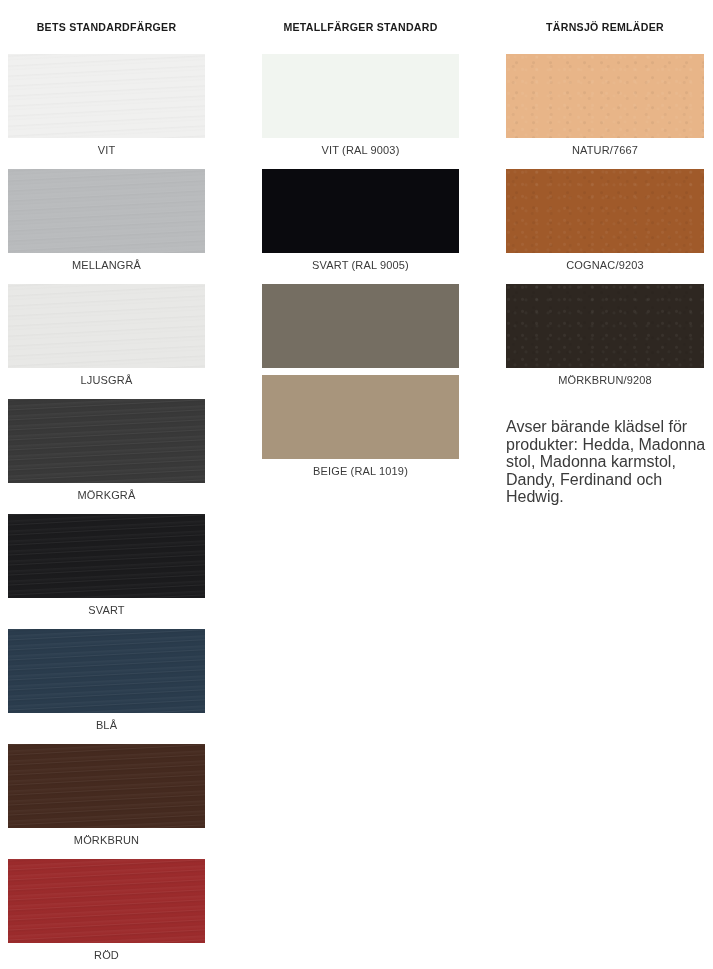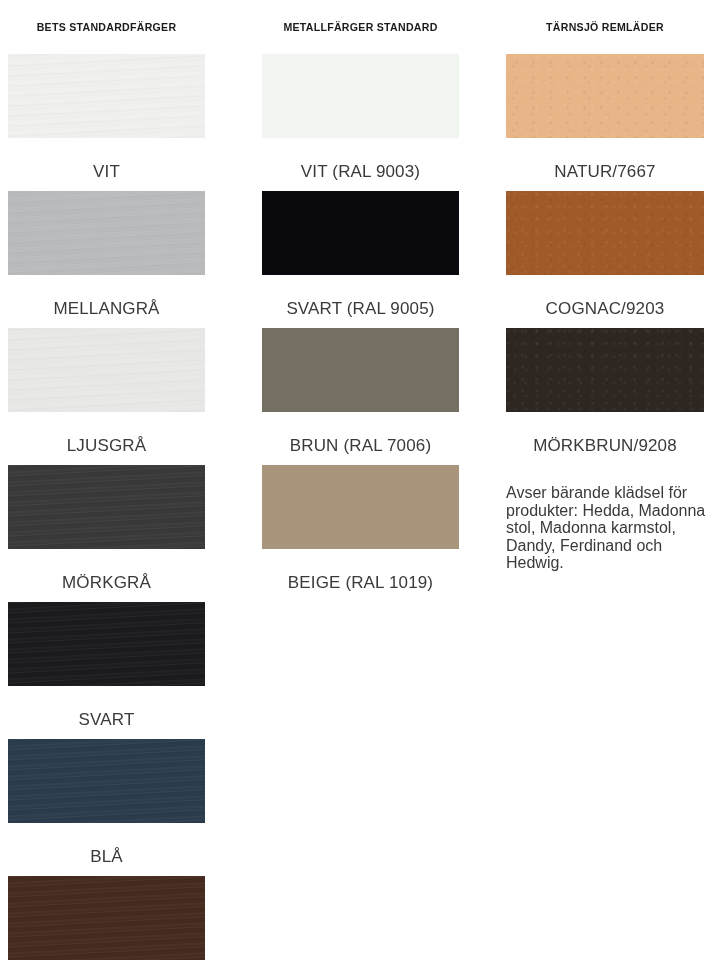--- a/index.html
+++ b/index.html
@@ -98,28 +98,27 @@
     background-image:
       radial-gradient(circle at 18% 28%, rgba(255,255,255,0.05) 0 1px, transparent 2px),
       radial-gradient(circle at 62% 58%, rgba(0,0,0,0.05) 0 1px, transparent 2px),
       radial-gradient(circle at 82% 22%, rgba(255,255,255,0.035) 0 1px, transparent 2px),
       radial-gradient(circle at 38% 78%, rgba(0,0,0,0.04) 0 1px, transparent 2px);
     background-size: 14px 12px, 17px 15px, 11px 13px, 19px 16px;
     pointer-events: none;
   }
 
   .swatch-label {
-    font-size: 17px;
+    font-size: 11px;
     color: #3a3a3a;
     text-align: center;
     line-height: 24px;
     height: 24px;
     white-space: nowrap;
     letter-spacing: 0.15px;
-    margin-top: 22px;
   }
 
   .note {
     margin-top: 26px;
     width: 200px;
     font-size: 16px;
     line-height: 17.5px;
     color: #3a3a3a;
   }
 </style>
@@ -185,21 +184,20 @@
           <div class="swatch-label">VIT (RAL 9003)</div>
         </div>
 
         <div class="swatch-item">
           <span class="swatch-chip" style="background-color:#0a0a0e"></span>
           <div class="swatch-label">SVART (RAL 9005)</div>
         </div>
 
         <div class="swatch-item">
           <span class="swatch-chip" style="background-color:#756e62"></span>
-          <div class="swatch-label">BRUN (RAL 7006)</div>
         </div>
 
         <div class="swatch-item">
           <span class="swatch-chip" style="background-color:#a8957c"></span>
           <div class="swatch-label">BEIGE (RAL 1019)</div>
         </div>
 
       </div>
     </div>
 

